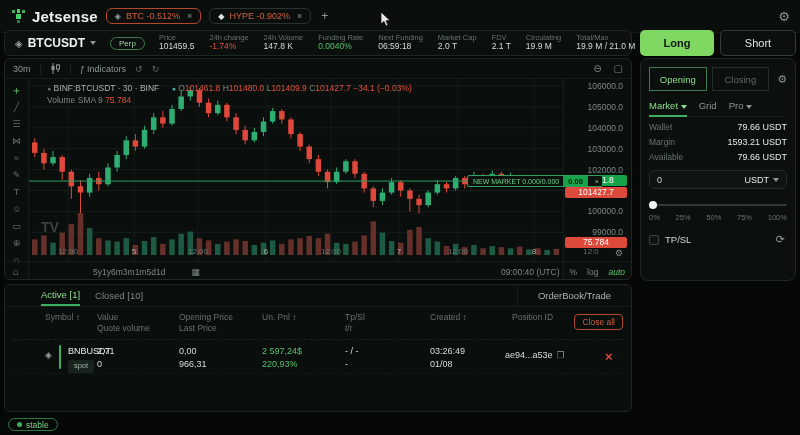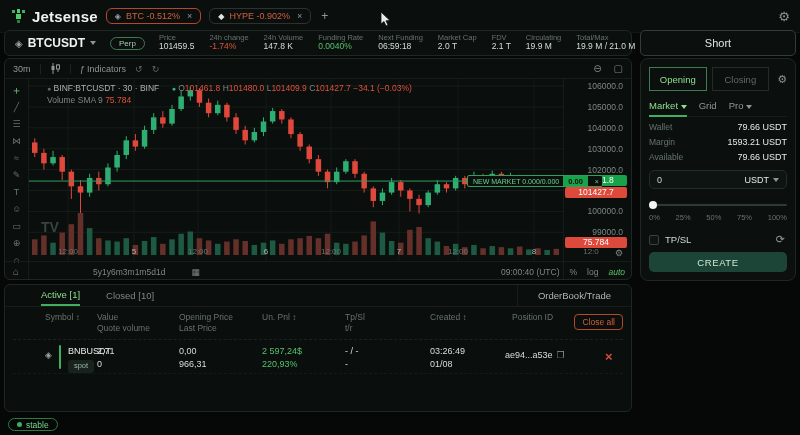--- a/index.html
+++ b/index.html
@@ -111,21 +111,21 @@
   .tpsl-lb { font-size:9.5px; color:#cfd8d3; }
   .refresh { position:absolute; right:10px; bottom:34px; color:#8a948f; font-size:11px; }
   .create-btn { position:absolute; left:8px; right:8px; bottom:8px; height:20px; background:#1c4537;
     color:#cfe9d4; border-radius:5px; display:flex; align-items:center; justify-content:center;
     font-size:9.5px; letter-spacing:.6px; }
 
   
   .posbox { left:4px; top:284px; width:628px; height:128px; background:#0a0e0c; }
   .pos-tabs { position:absolute; left:0; top:0; width:100%; height:22px; display:flex; align-items:center;
     padding:0 0 0 36px; border-bottom:1px solid #161d1a; font-size:9.5px; }
-  .pos-tab { margin-right:26px; color:#7d8883; height:100%; display:flex; align-items:center; }
+  .pos-tab { margin-right:15px; color:#7d8883; height:100%; display:flex; align-items:center; }
   .pos-tab.on { color:#8fdf8f; border-bottom:2px solid #3fae5f; }
   .ob-trade { margin-left:auto; height:100%; display:flex; align-items:center; padding:0 20px;
     border-left:1px solid #161d1a; color:#aeb8b2; }
   .th { position:absolute; top:27px; font-size:8.5px; color:#66736d; line-height:1.35; }
   .closeall { position:absolute; right:8px; top:29px; border:1px solid #b4482b; color:#d2603f;
     border-radius:4px; font-size:8.5px; padding:2px 7px; }
   .hdr-line { position:absolute; left:8px; right:8px; top:54px; border-top:1px dashed #1a231f; }
   .row-line { position:absolute; left:8px; right:8px; top:88px; border-top:1px dashed #141b17; }
   .td { position:absolute; top:60px; font-size:9px; color:#d6ded9; line-height:1.45; }
   .td.green { color:#57c06c; }
@@ -212,20 +212,21 @@
           <div class="vl ">19.9 M</div>
         </div>
         <div class="stat">
           <div class="lb">Total/Max</div>
           <div class="vl ">19.9 M / 21.0 M</div>
         </div>
       </div>
   </div>
 
   <div class="abs sidebtns">
+    <div class="btn-long">Long</div>
     <div class="btn-short">Short</div>
   </div>
 
   <div class="abs panel chartbox">
     <div class="ct-toolbar">
       <span>30m</span>
       <span class="ct-sep"></span>
       <svg width="11" height="11" viewBox="0 0 11 11">
         <line x1="3" y1="0" x2="3" y2="11" stroke="#8d9893"></line>
           <rect x="1.5" y="3" width="3" height="4" fill="#8d9893"></rect>
@@ -564,21 +565,20 @@
         <span>25%</span>
         <span>50%</span>
         <span>75%</span>
         <span>100%</span>
       </div>
     <div class="tpsl-row">
       <div class="checkbox"></div>
       <span class="tpsl-lb">TP/SL</span>
     </div>
     <span class="refresh">⟳</span>
-    <div class="create-btn">CREATE</div>
   </div>
 
   <div class="abs panel posbox">
     <div class="pos-tabs">
       <span class="pos-tab on">Active [1]</span>
       <span class="pos-tab">Closed [10]</span>
       <span class="ob-trade">OrderBook/Trade</span>
     </div>
     <div id="pos-headers">
         <div class="th" style="left: 40px;">Symbol <span style="font-size:8px;">↕</span></div>

